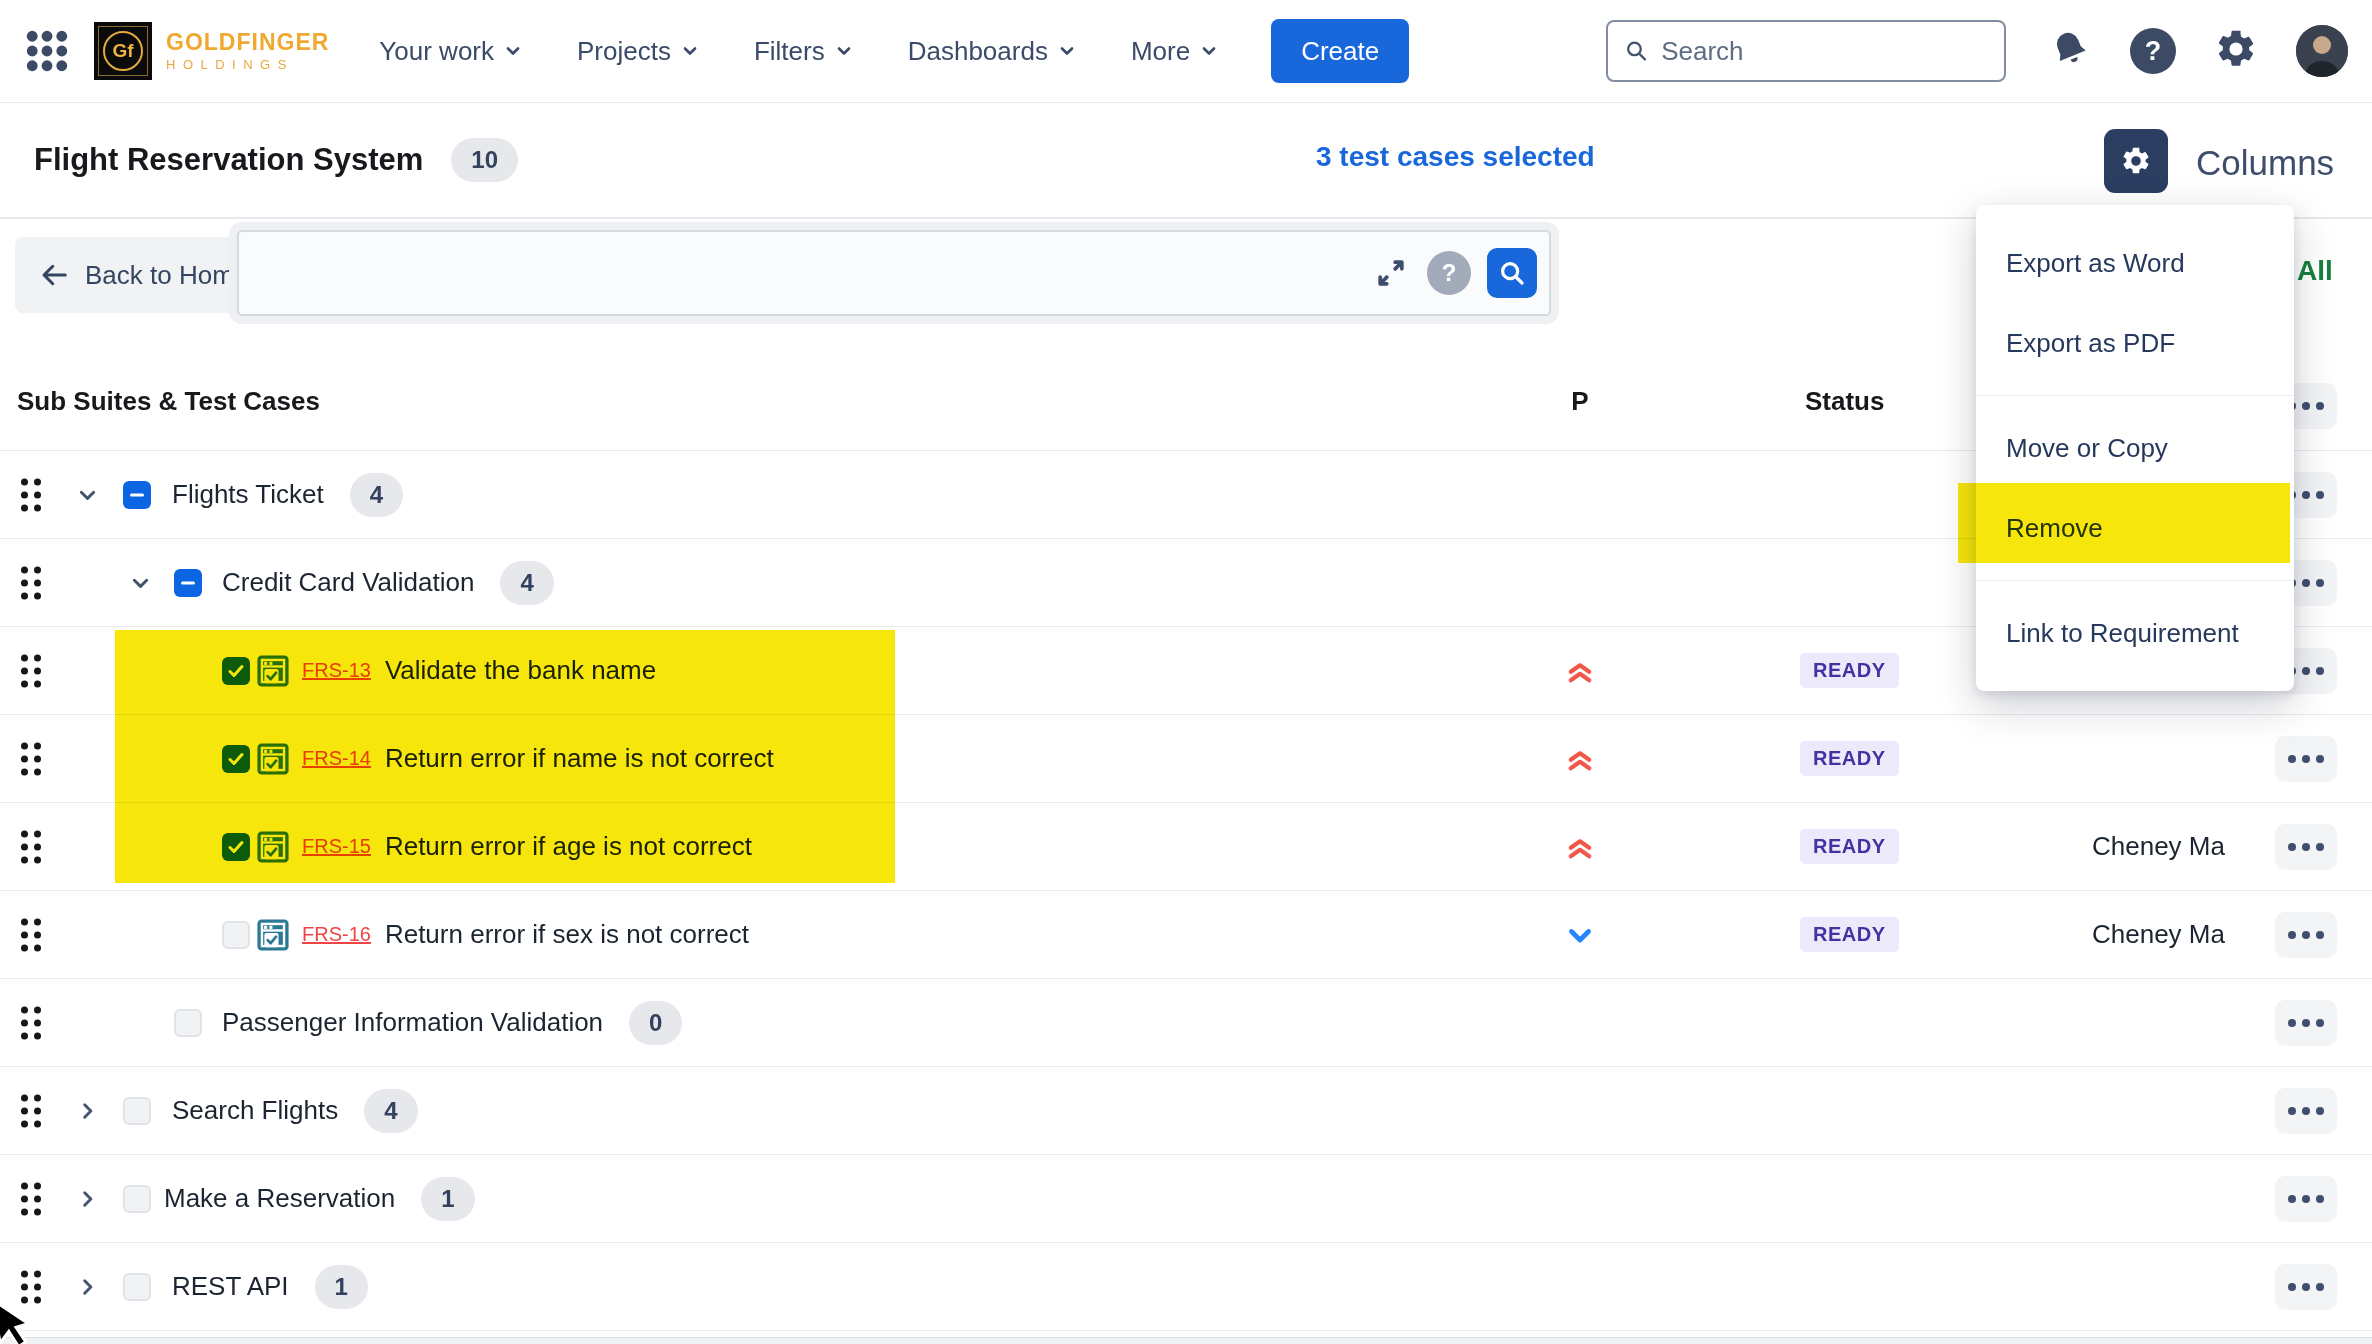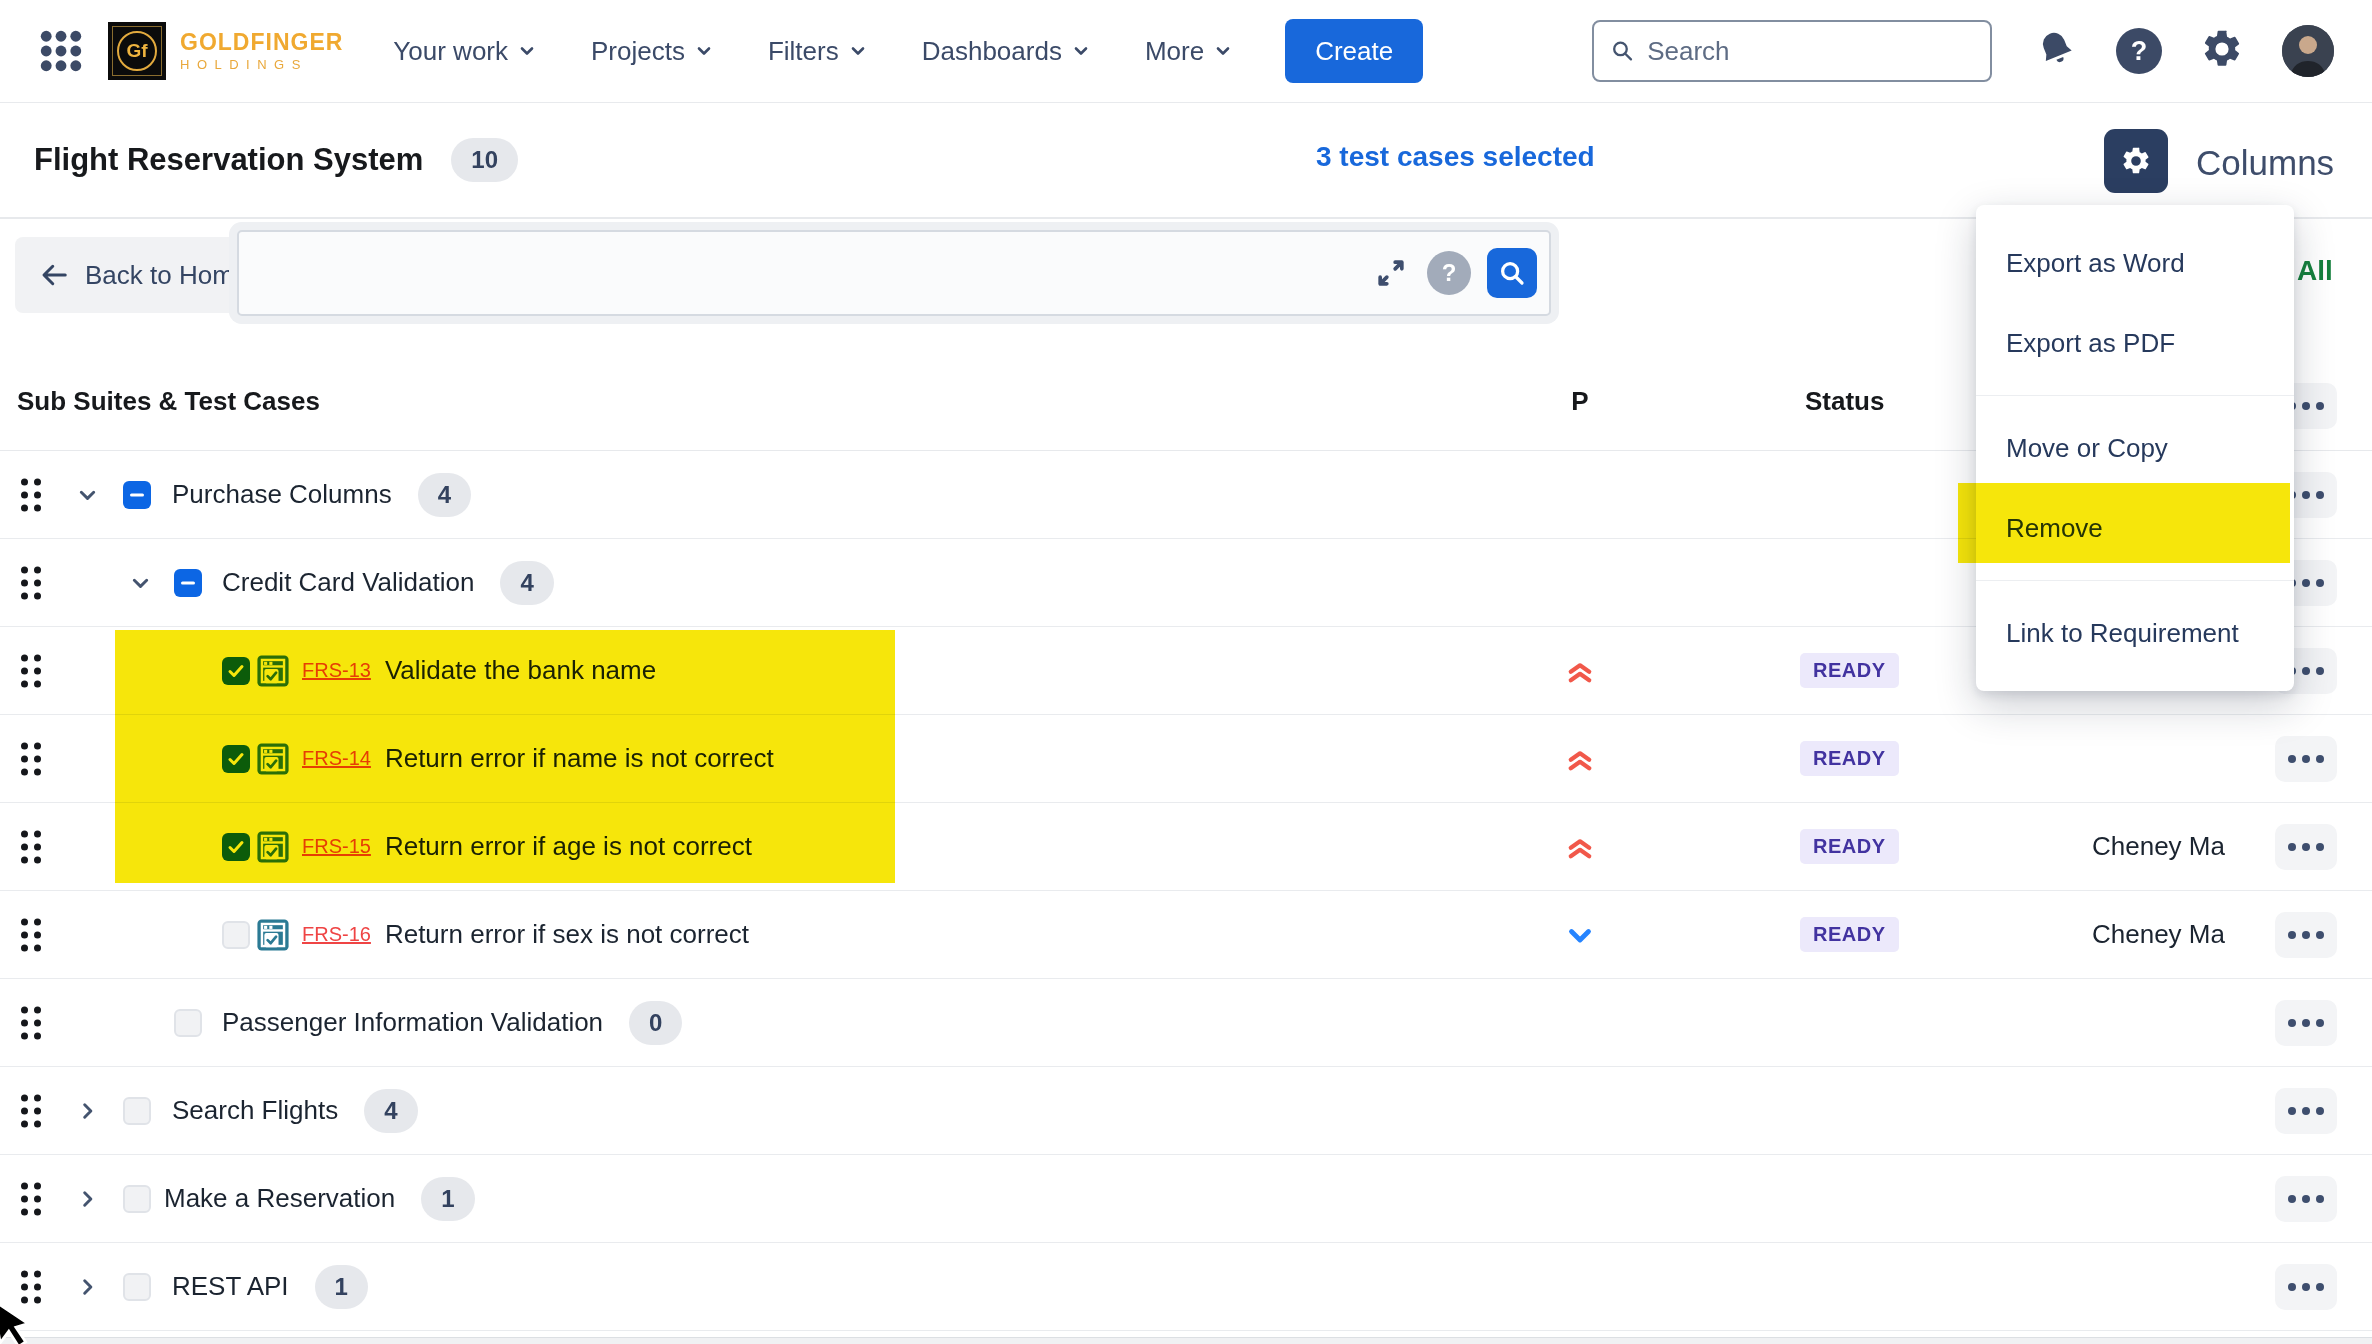--- a/index.html
+++ b/index.html
@@ -3,21 +3,21 @@
 <meta charset="utf-8">
 <style>
   * { margin:0; padding:0; box-sizing:border-box; }
   html,body { width:2372px; height:1344px; }
   body {
     position:relative; background:#fff; overflow:hidden;
     font-family:"Liberation Sans", sans-serif; color:#1B2430;
   }
   
   .topnav { position:absolute; left:0; top:0; width:2372px; height:103px;
-    display:flex; align-items:center; padding:0 38px; border-bottom:1px solid #E8EAED; background:#fff; }
+    display:flex; align-items:center; padding:0 24px; border-bottom:1px solid #E8EAED; background:#fff; }
   .appgrid { width:46px; height:46px; display:block; cursor:pointer; }
   .logo { display:flex; align-items:center; margin-left:24px; cursor:pointer; }
   .logo-box { width:58px; height:58px; background:#0B0B0B; position:relative; display:flex; align-items:center; justify-content:center; }
   .logo-box .inset { position:absolute; inset:4px; border:1px solid #8A6D2F; }
   .logo-box .ring { width:40px; height:40px; border:2px solid #E2AA3E; border-radius:50%;
     display:flex; align-items:center; justify-content:center; color:#EFB43F; font-size:19px; font-weight:bold; }
   .logo-text { margin-left:14px; line-height:1.05; }
   .logo-line1 { color:#F0A930; font-weight:bold; font-size:23px; letter-spacing:1px; }
   .logo-line2 { color:#E9A83B; font-size:13px; letter-spacing:7.5px; margin-top:4px; }
   .navitems { display:flex; align-items:center; gap:54px; margin-left:50px; }
@@ -268,21 +268,21 @@
       </span>
       <span class="vc chev" style="left: 74px;"><svg width="27" height="27" viewBox="0 0 24 24">
           <path d="M6.5 9.5l5.5 5.5 5.5-5.5" fill="none" stroke="#44546F" stroke-width="2.6" stroke-linecap="round" stroke-linejoin="round"></path>
         </svg></span>
       <span class="vc cb blue" style="left: 123px;">
         <svg width="18" height="18" viewBox="0 0 18 18">
           <path d="M3.5 9h11" stroke="#fff" stroke-width="3" stroke-linecap="round"></path>
         </svg>
       </span>
       <span class="cluster" style="left: 172px;">
-        <span class="rowlabel">Purchase Columns</span>
+        <span class="rowlabel">Flights Ticket</span>
         <span class="count-badge">4</span>
       </span>
       <button class="more-btn">
         <i></i>
         <i></i>
         <i></i>
       </button>
     </div>
     <div class="row">
       <span class="vc handle">

